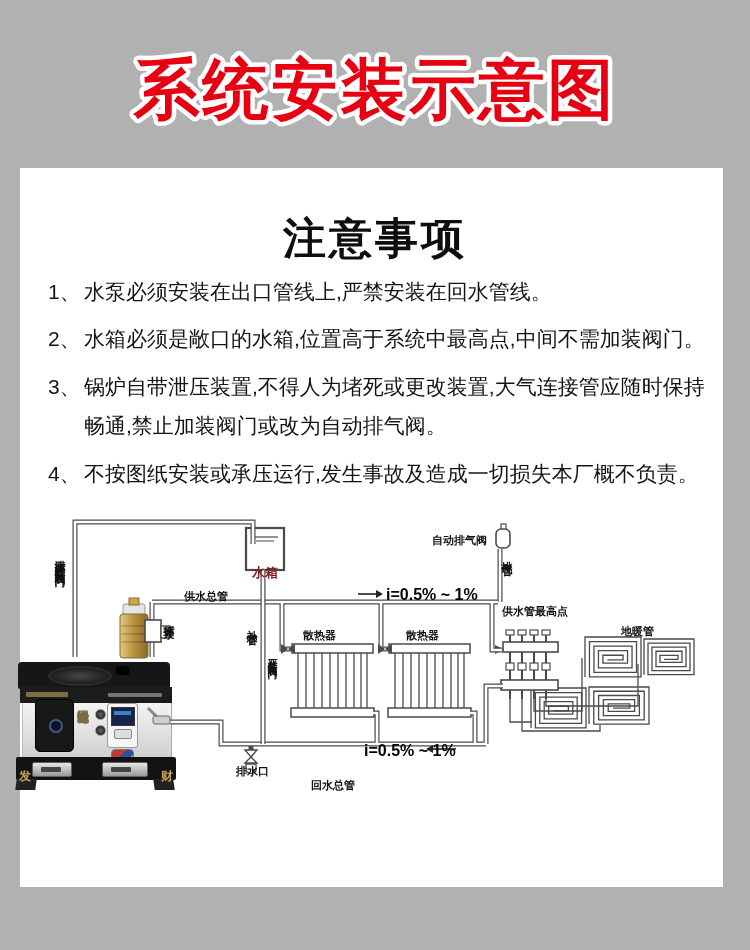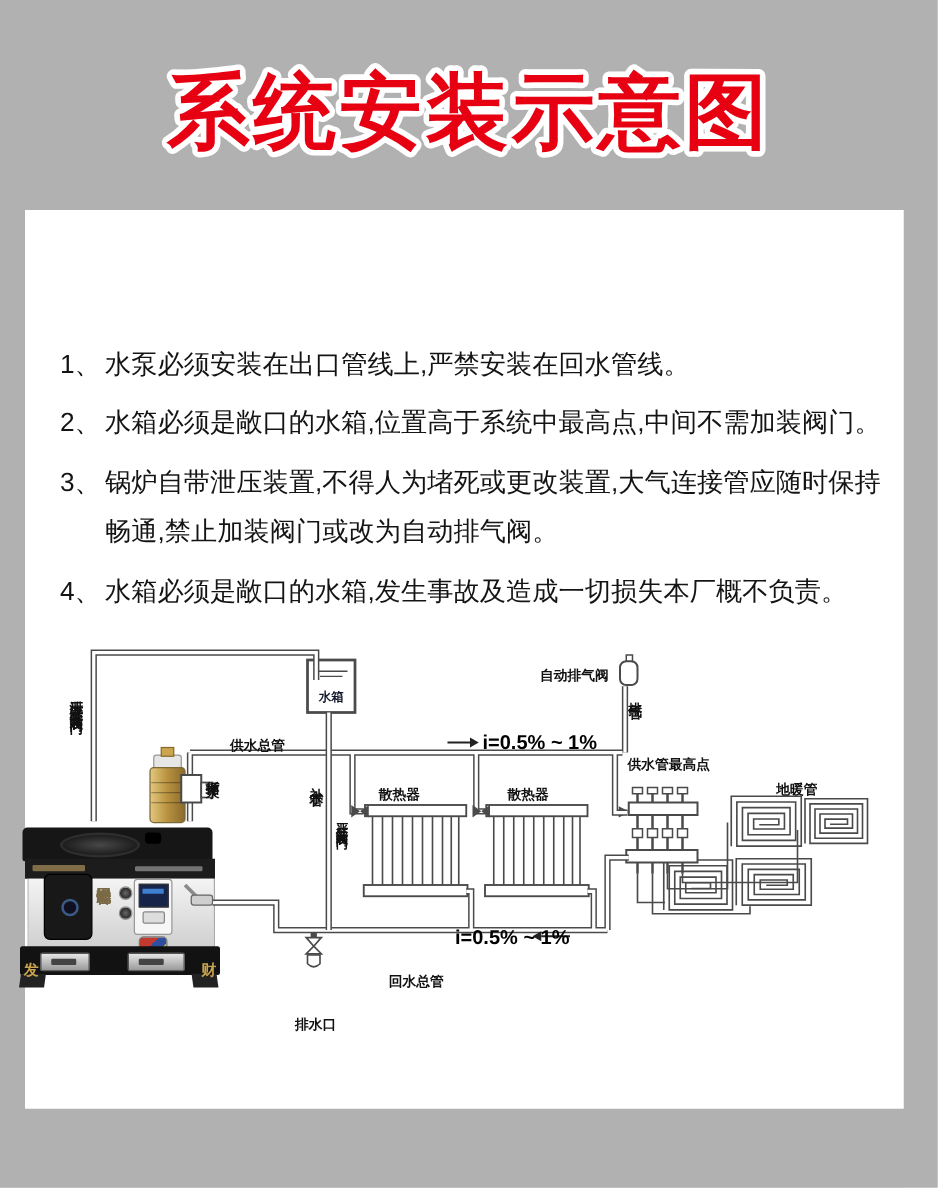--- a/index.html
+++ b/index.html
@@ -13,22 +13,22 @@
   .notes{position:absolute;left:48px;top:272px;width:666px;}
   .note{display:flex;font-size:21px;line-height:1.88;color:#141414;margin-bottom:8px;}
   .note-num{flex:none;width:36px;}
   .note-text{flex:1;}
   
   .dlabel{position:absolute;font-size:11px;font-weight:bold;color:#111;white-space:nowrap;}
   .vlabel{position:absolute;font-size:11px;font-weight:bold;color:#111;
     writing-mode:vertical-rl;text-orientation:upright;letter-spacing:2px;line-height:1;}
   .warning{position:absolute;left:314px;top:521px;font-size:20px;font-weight:bold;
     color:#0a0a0a;letter-spacing:2px;}
-  .tank-label{position:absolute;left:247px;top:551px;width:36px;text-align:center;
-    font-size:10px;font-weight:bold;color:#0f172a;}
+  .tank-label{position:absolute;left:247px;top:564px;width:36px;text-align:center;
+    font-size:13px;font-weight:bold;color:#7f1d1d;}
   .slope{position:absolute;font-size:16px;font-weight:bold;color:#000000;}
   .caption{position:absolute;left:421px;top:802px;font-size:26px;font-weight:bold;
     color:#161616;letter-spacing:2px;}
   
   .boiler{position:absolute;left:12px;top:600px;width:176px;height:192px;}
   .boiler *{position:absolute;}
   .b-topslab{left:6px;top:62px;width:152px;height:27px;background:#161616;border-radius:4px 4px 2px 2px;}
   .b-burner{left:36px;top:66px;width:60px;height:16px;border-radius:50%;
     background:radial-gradient(#484848,#0b0b0b);border:2px solid #2e2e2e;}
   .b-knob{left:104px;top:66px;width:13px;height:9px;background:#000;border-radius:3px;}
@@ -68,37 +68,38 @@
 <body>
 
 <div id="page">
 
   <svg class="title-svg" width="750" height="110">
     <text x="375" y="82" text-anchor="middle" font-size="66" font-weight="bold" letter-spacing="3" fill="#e60012" stroke="#ffffff" stroke-width="9" paint-order="stroke" stroke-linejoin="round">系统安装示意图</text>
   </svg>
 
   <div class="card"></div>
 
+  <div class="notice-heading">注意事项</div>
 
   <div class="notes">
     <div class="note">
       <span class="note-num">1、</span>
       <span class="note-text">水泵必须安装在出口管线上,严禁安装在回水管线。</span>
     </div>
     <div class="note">
       <span class="note-num">2、</span>
       <span class="note-text">水箱必须是敞口的水箱,位置高于系统中最高点,中间不需加装阀门。</span>
     </div>
     <div class="note">
       <span class="note-num">3、</span>
       <span class="note-text">锅炉自带泄压装置,不得人为堵死或更改装置,大气连接管应随时保持畅通,禁止加装阀门或改为自动排气阀。</span>
     </div>
     <div class="note">
       <span class="note-num">4、</span>
-      <span class="note-text">水箱必须是敞口的水箱,发生事故及造成一切损失本厂概不负责。</span>
+      <span class="note-text">不按图纸安装或承压运行,发生事故及造成一切损失本厂概不负责。</span>
     </div>
   </div>
 
   <div class="boiler">
     <div class="b-topslab"></div>
     <div class="b-burner"></div>
     <div class="b-knob"></div>
     <div class="b-band">
       <div class="b-strip1"></div>
       <div class="b-strip2"></div>
@@ -310,15 +311,15 @@
   <div class="slope" style="left:386px;top:586px;">i=0.5% ~ 1%</div>
   <div class="dlabel" style="left:502px;top:604px;">供水管最高点</div>
   <div class="vlabel" style="left:163px;top:616px;">循环泵</div>
   <div class="vlabel" style="left:246px;top:621px;">补水管</div>
   <div class="vlabel" style="left:267px;top:651px;font-size:10px;">严禁安装阀门</div>
   <div class="dlabel" style="left:303px;top:628px;">散热器</div>
   <div class="dlabel" style="left:406px;top:628px;">散热器</div>
   <div class="dlabel" style="left:621px;top:624px;">地暖管</div>
   <div class="dlabel" style="left:311px;top:742px;margin-top:36px;">回水总管</div>
   <div class="slope" style="left:364px;top:742px;">i=0.5% ~ 1%</div>
-  <div class="dlabel" style="left:236px;top:764px;margin-top:48px;">排水口</div>
+  <div class="dlabel" style="left:236px;top:764px;">排水口</div>
 
 </div>
 
 </body></html>

